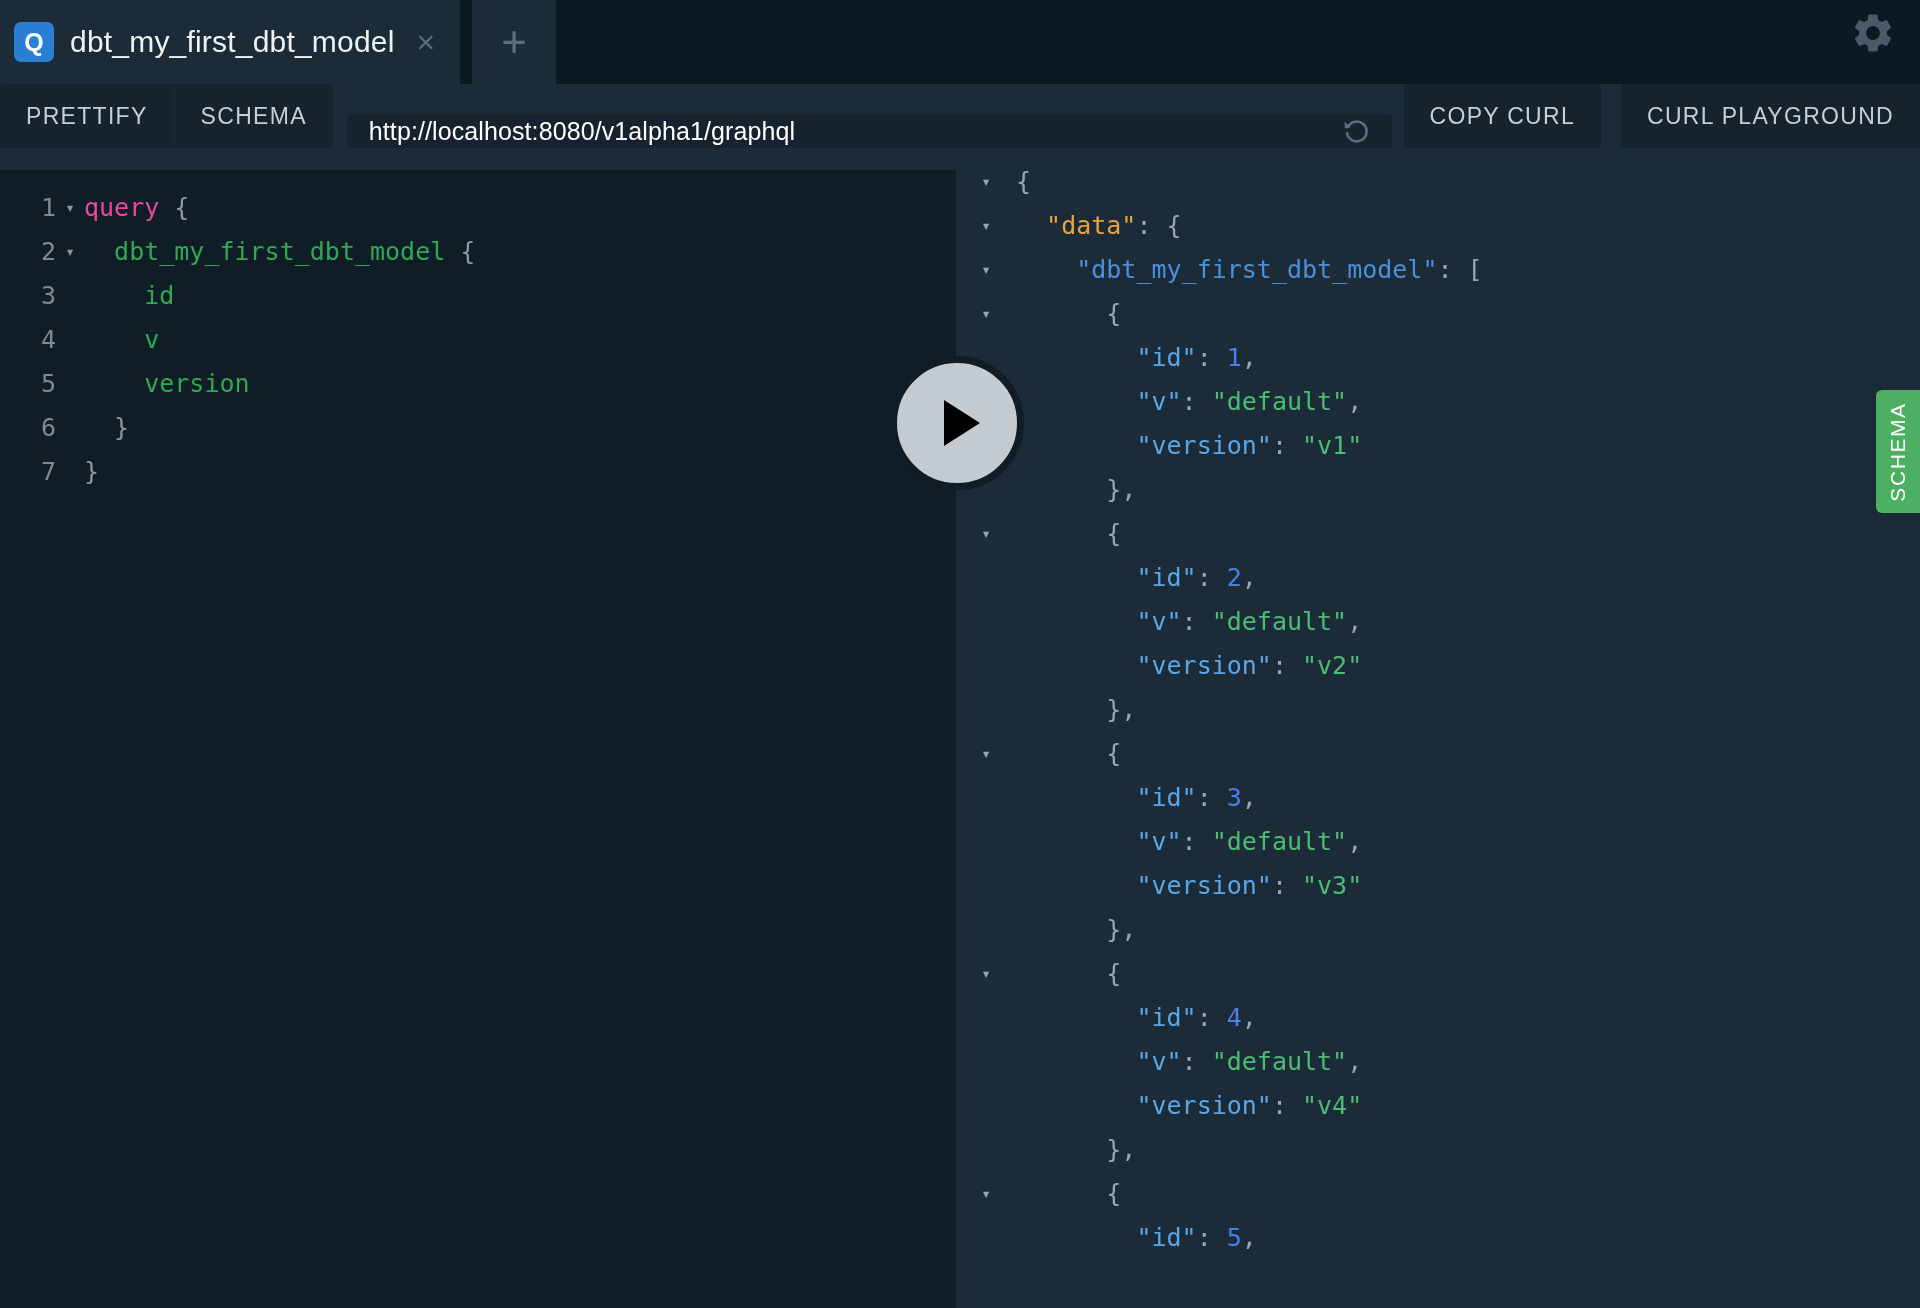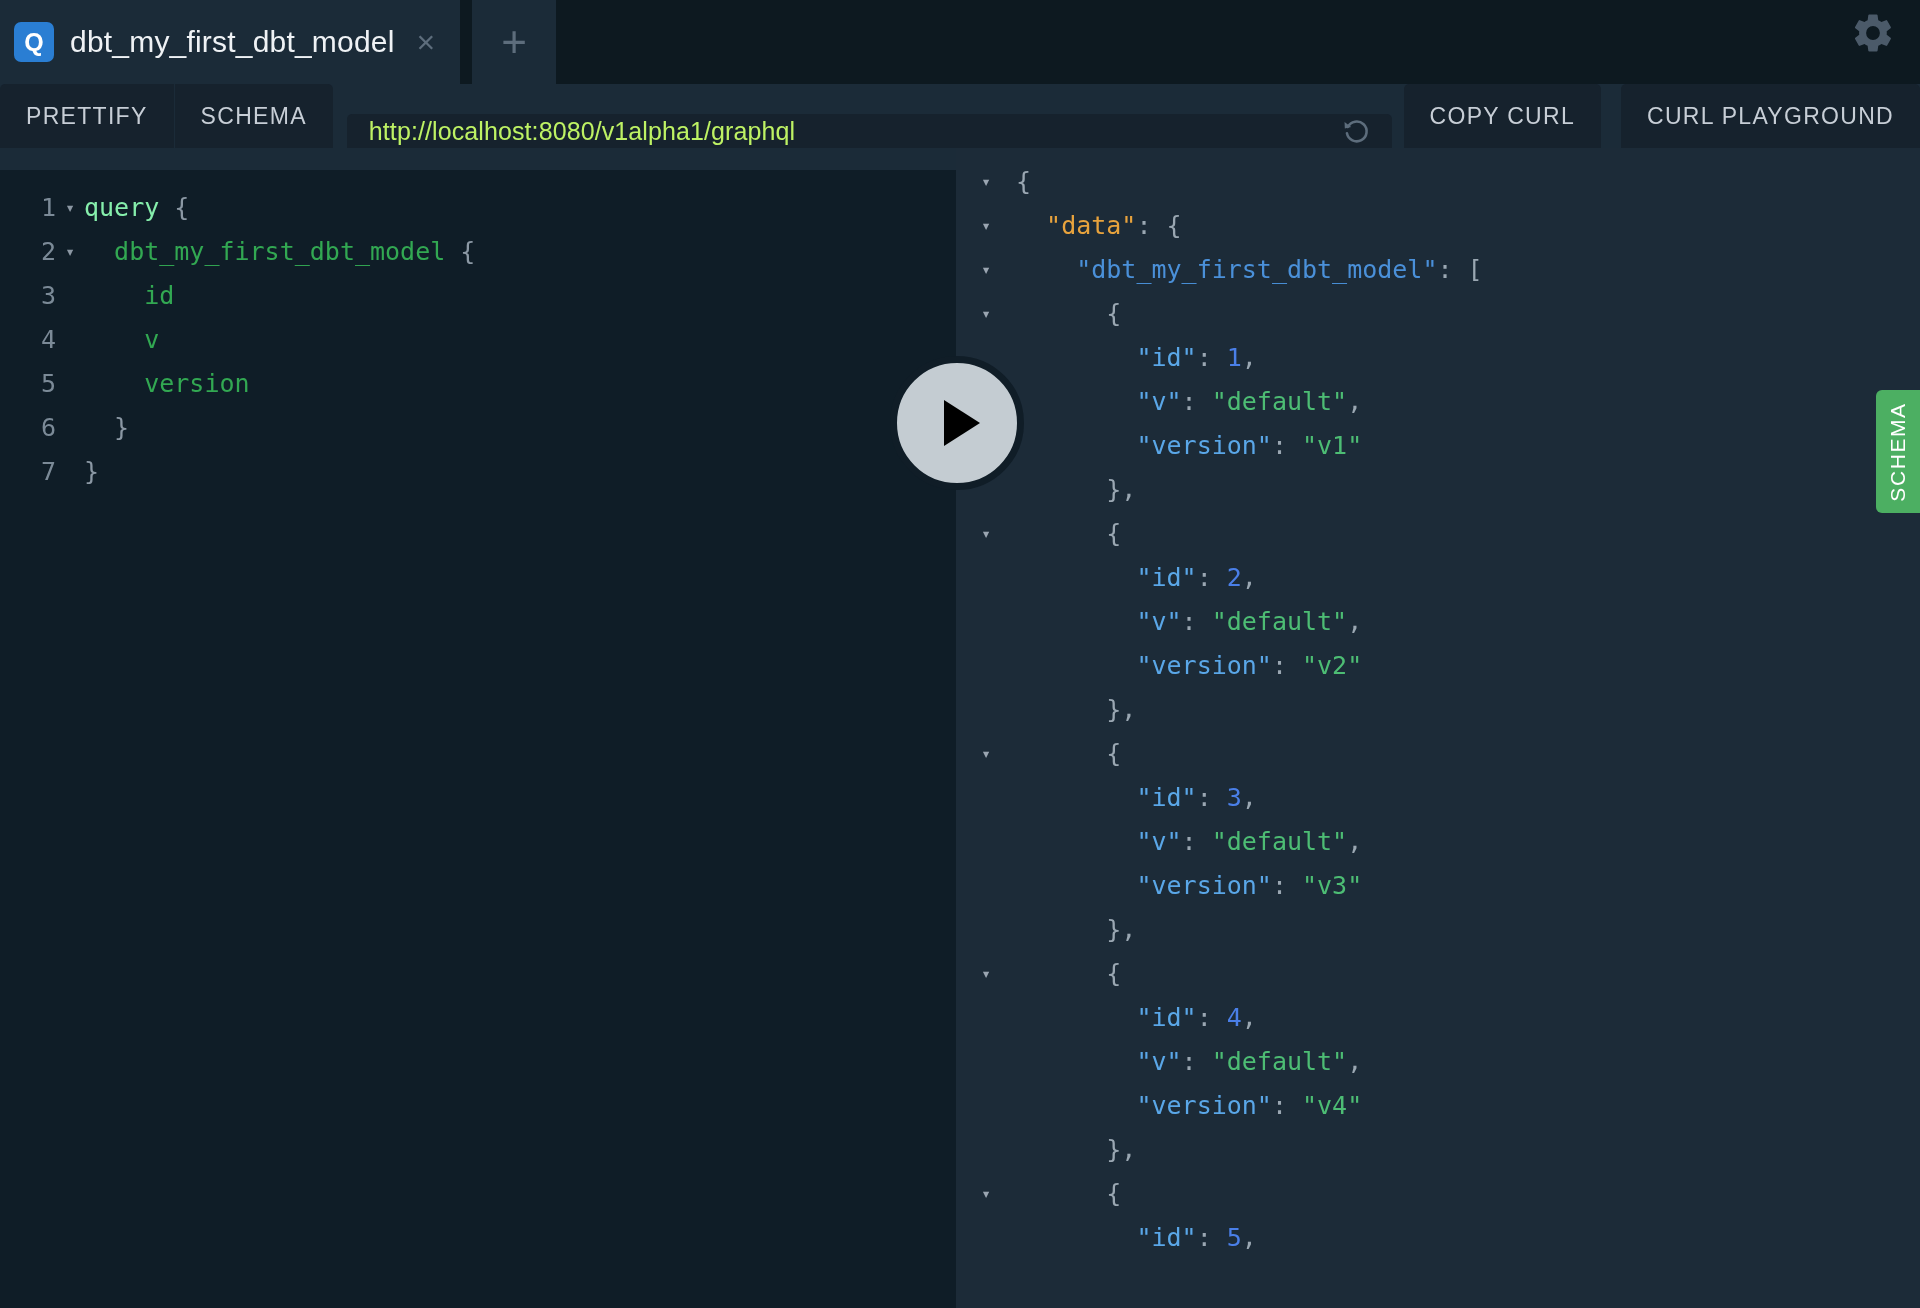--- a/index.html
+++ b/index.html
@@ -67,21 +67,21 @@
     white-space: nowrap;
   }
   .tb-sep { width: 1px; align-self: stretch; background: #1b2b38; }
   .urlbar {
     flex: 1; margin: 0 12px 0 14px;
     background: #16222d; border-radius: 5px 5px 0 0;
     display: flex; align-items: center; padding: 0 18px 0 22px;
     position: relative;
   }
   .url-text {
-    color: #bef264; font-size: 25px; letter-spacing: 0.1px;
+    color: #ffffff; font-size: 25px; letter-spacing: 0.1px;
     white-space: nowrap; overflow: hidden;
   }
   .url-reload { margin-left: auto; width: 34px; height: 34px; flex: none; }
   .tb-right { display: flex; align-items: stretch; gap: 20px; }
   .tb-right .tb-btn { background: #16222d; border-radius: 5px 5px 0 0; }
 
   
   .panes {
     position: absolute; left: 0; top: 148px; width: 1920px; height: 1160px;
   }
@@ -113,21 +113,21 @@
     line-height: 44px; flex: none;
   }
   .q-fold {
     width: 28px; flex: none; color: #8b97a3; font-size: 16px;
     line-height: 44px; text-align: center;
   }
   .q-text {
     color: #9aa7b2; font-family: "DejaVu Sans Mono", monospace;
     font-size: 25px; line-height: 44px; white-space: pre;
   }
-  .kw   { color: #86efac; margin-top: 35px; }
+  .kw   { color: #ec4899; margin-top: 35px; }
   .fld  { color: #32a852; }
   .pun  { color: #8b98a4; }
 
   
   .json-code {
     position: absolute; left: 0; top: 12px; width: 964px;
   }
   .j-line { display: flex; align-items: flex-start; height: 44px; }
   .j-fold {
     width: 60px; flex: none; text-align: center;

